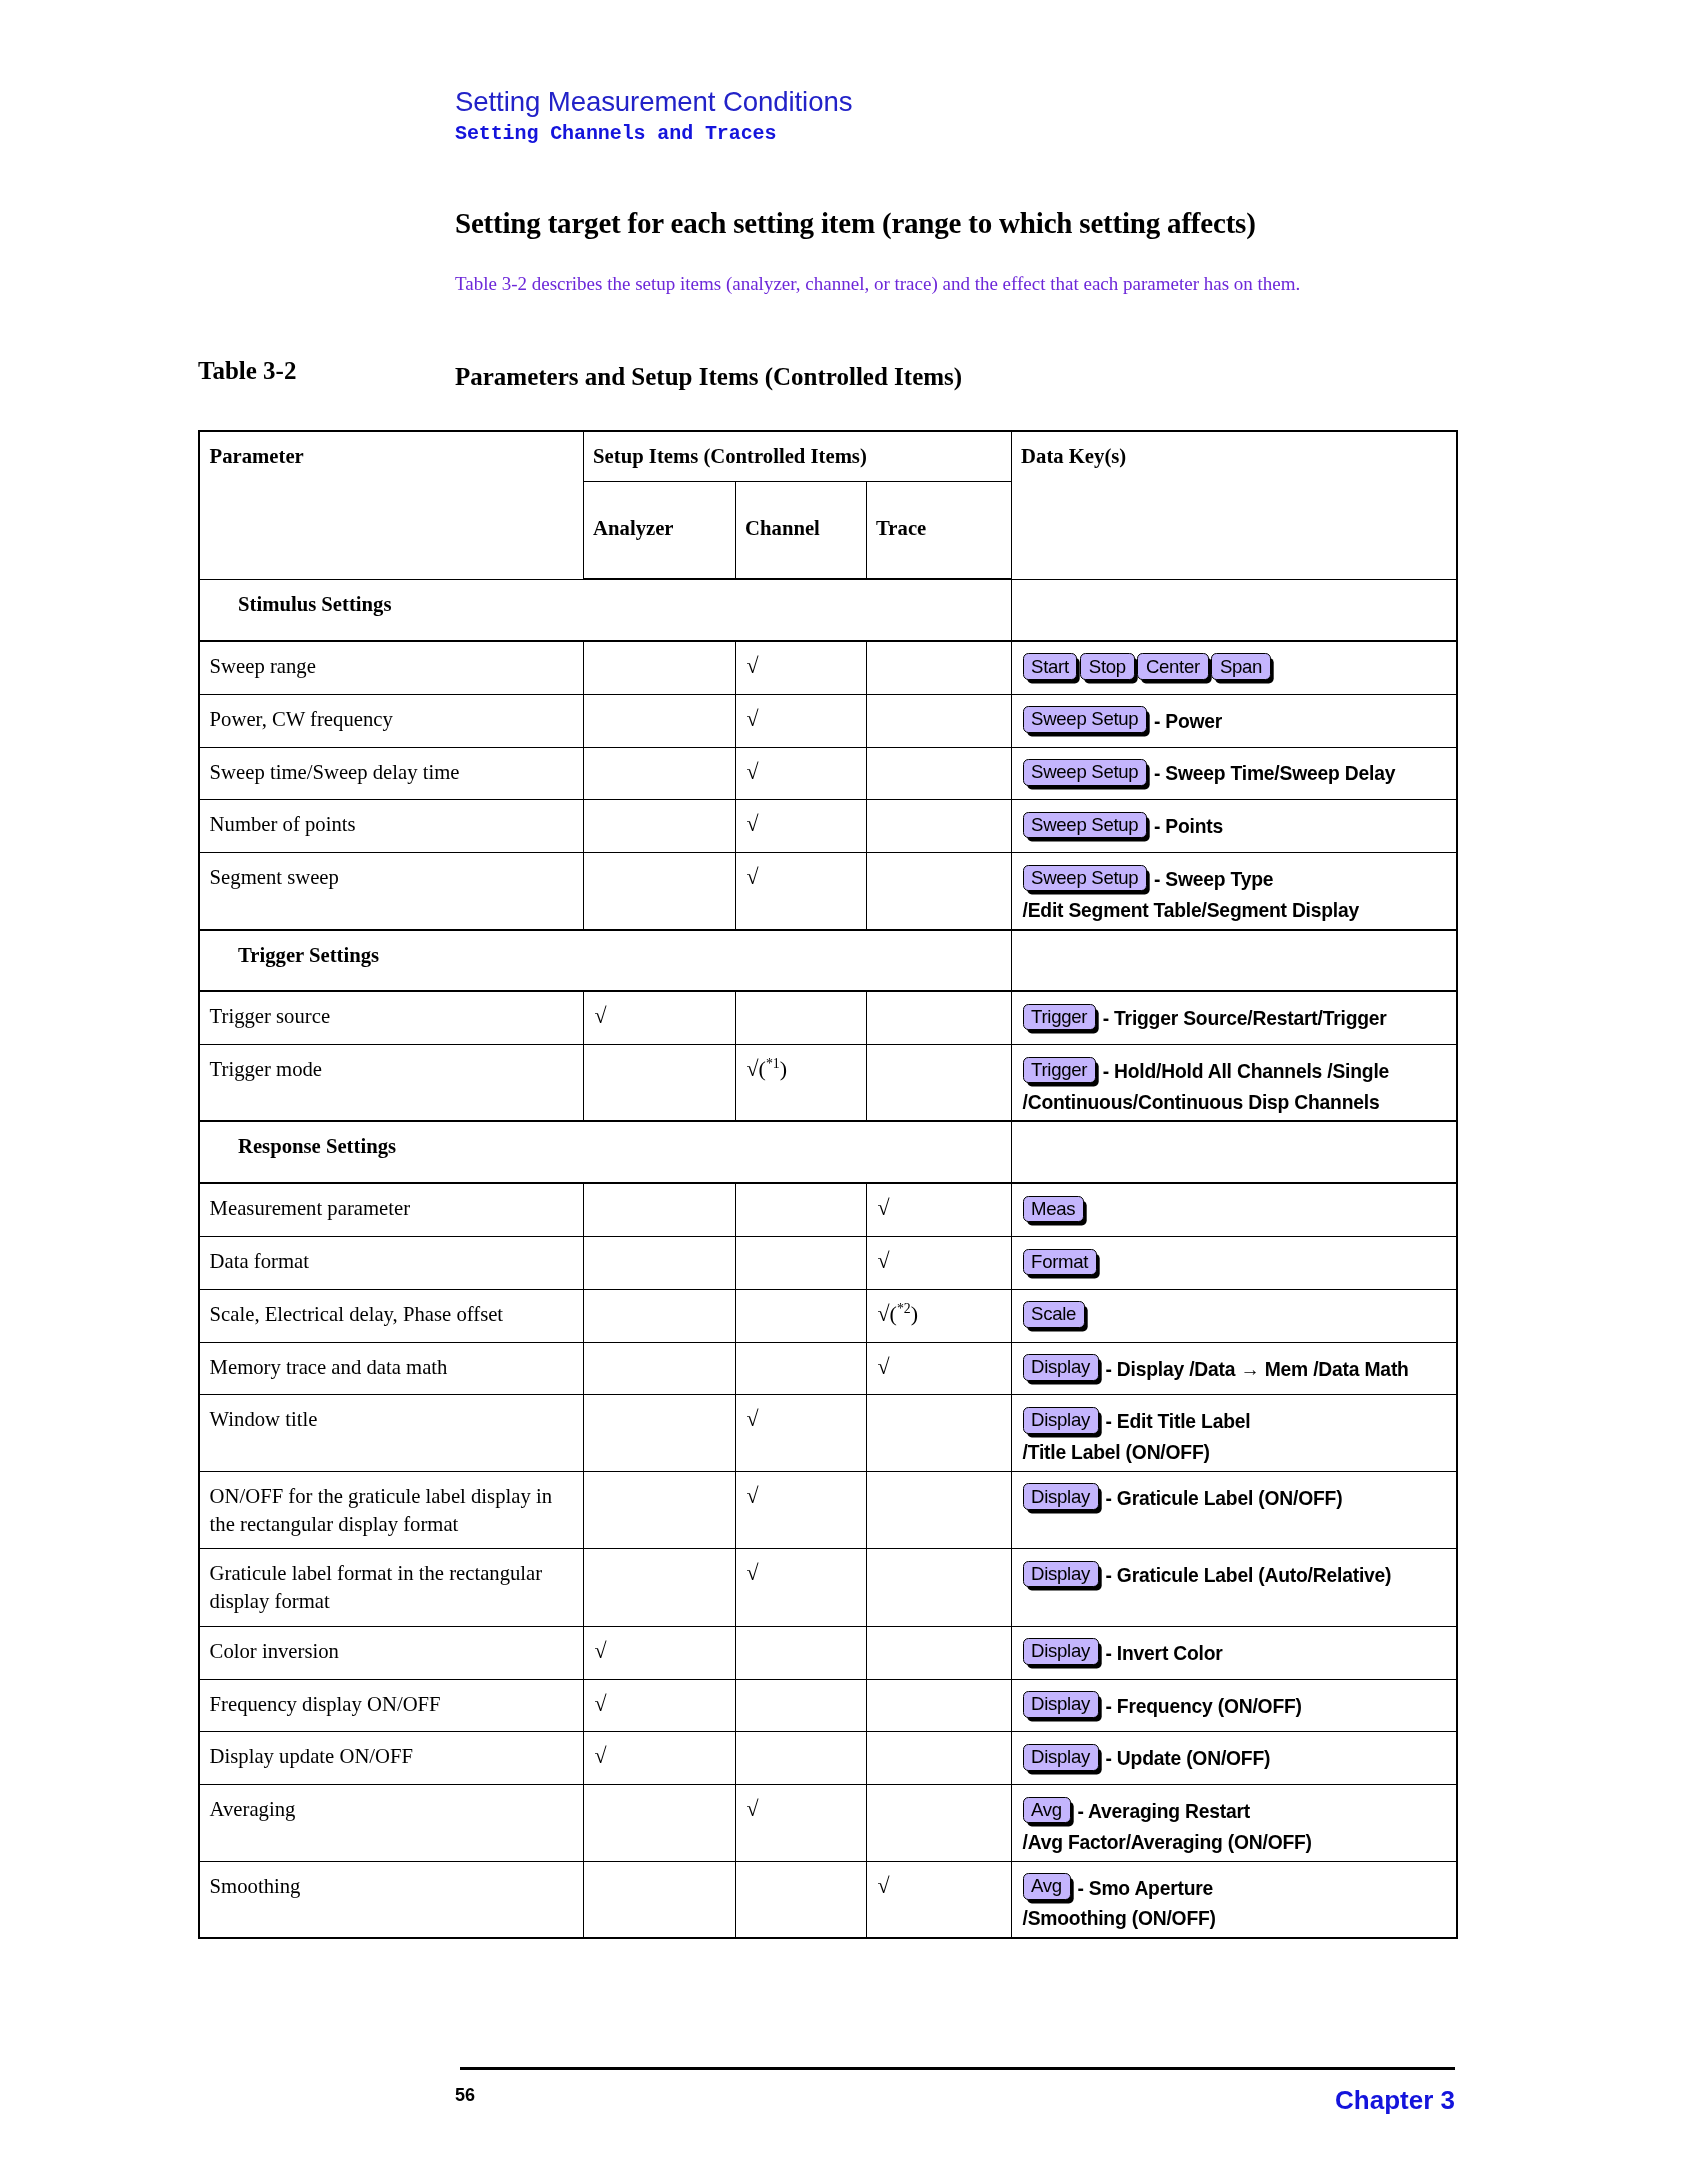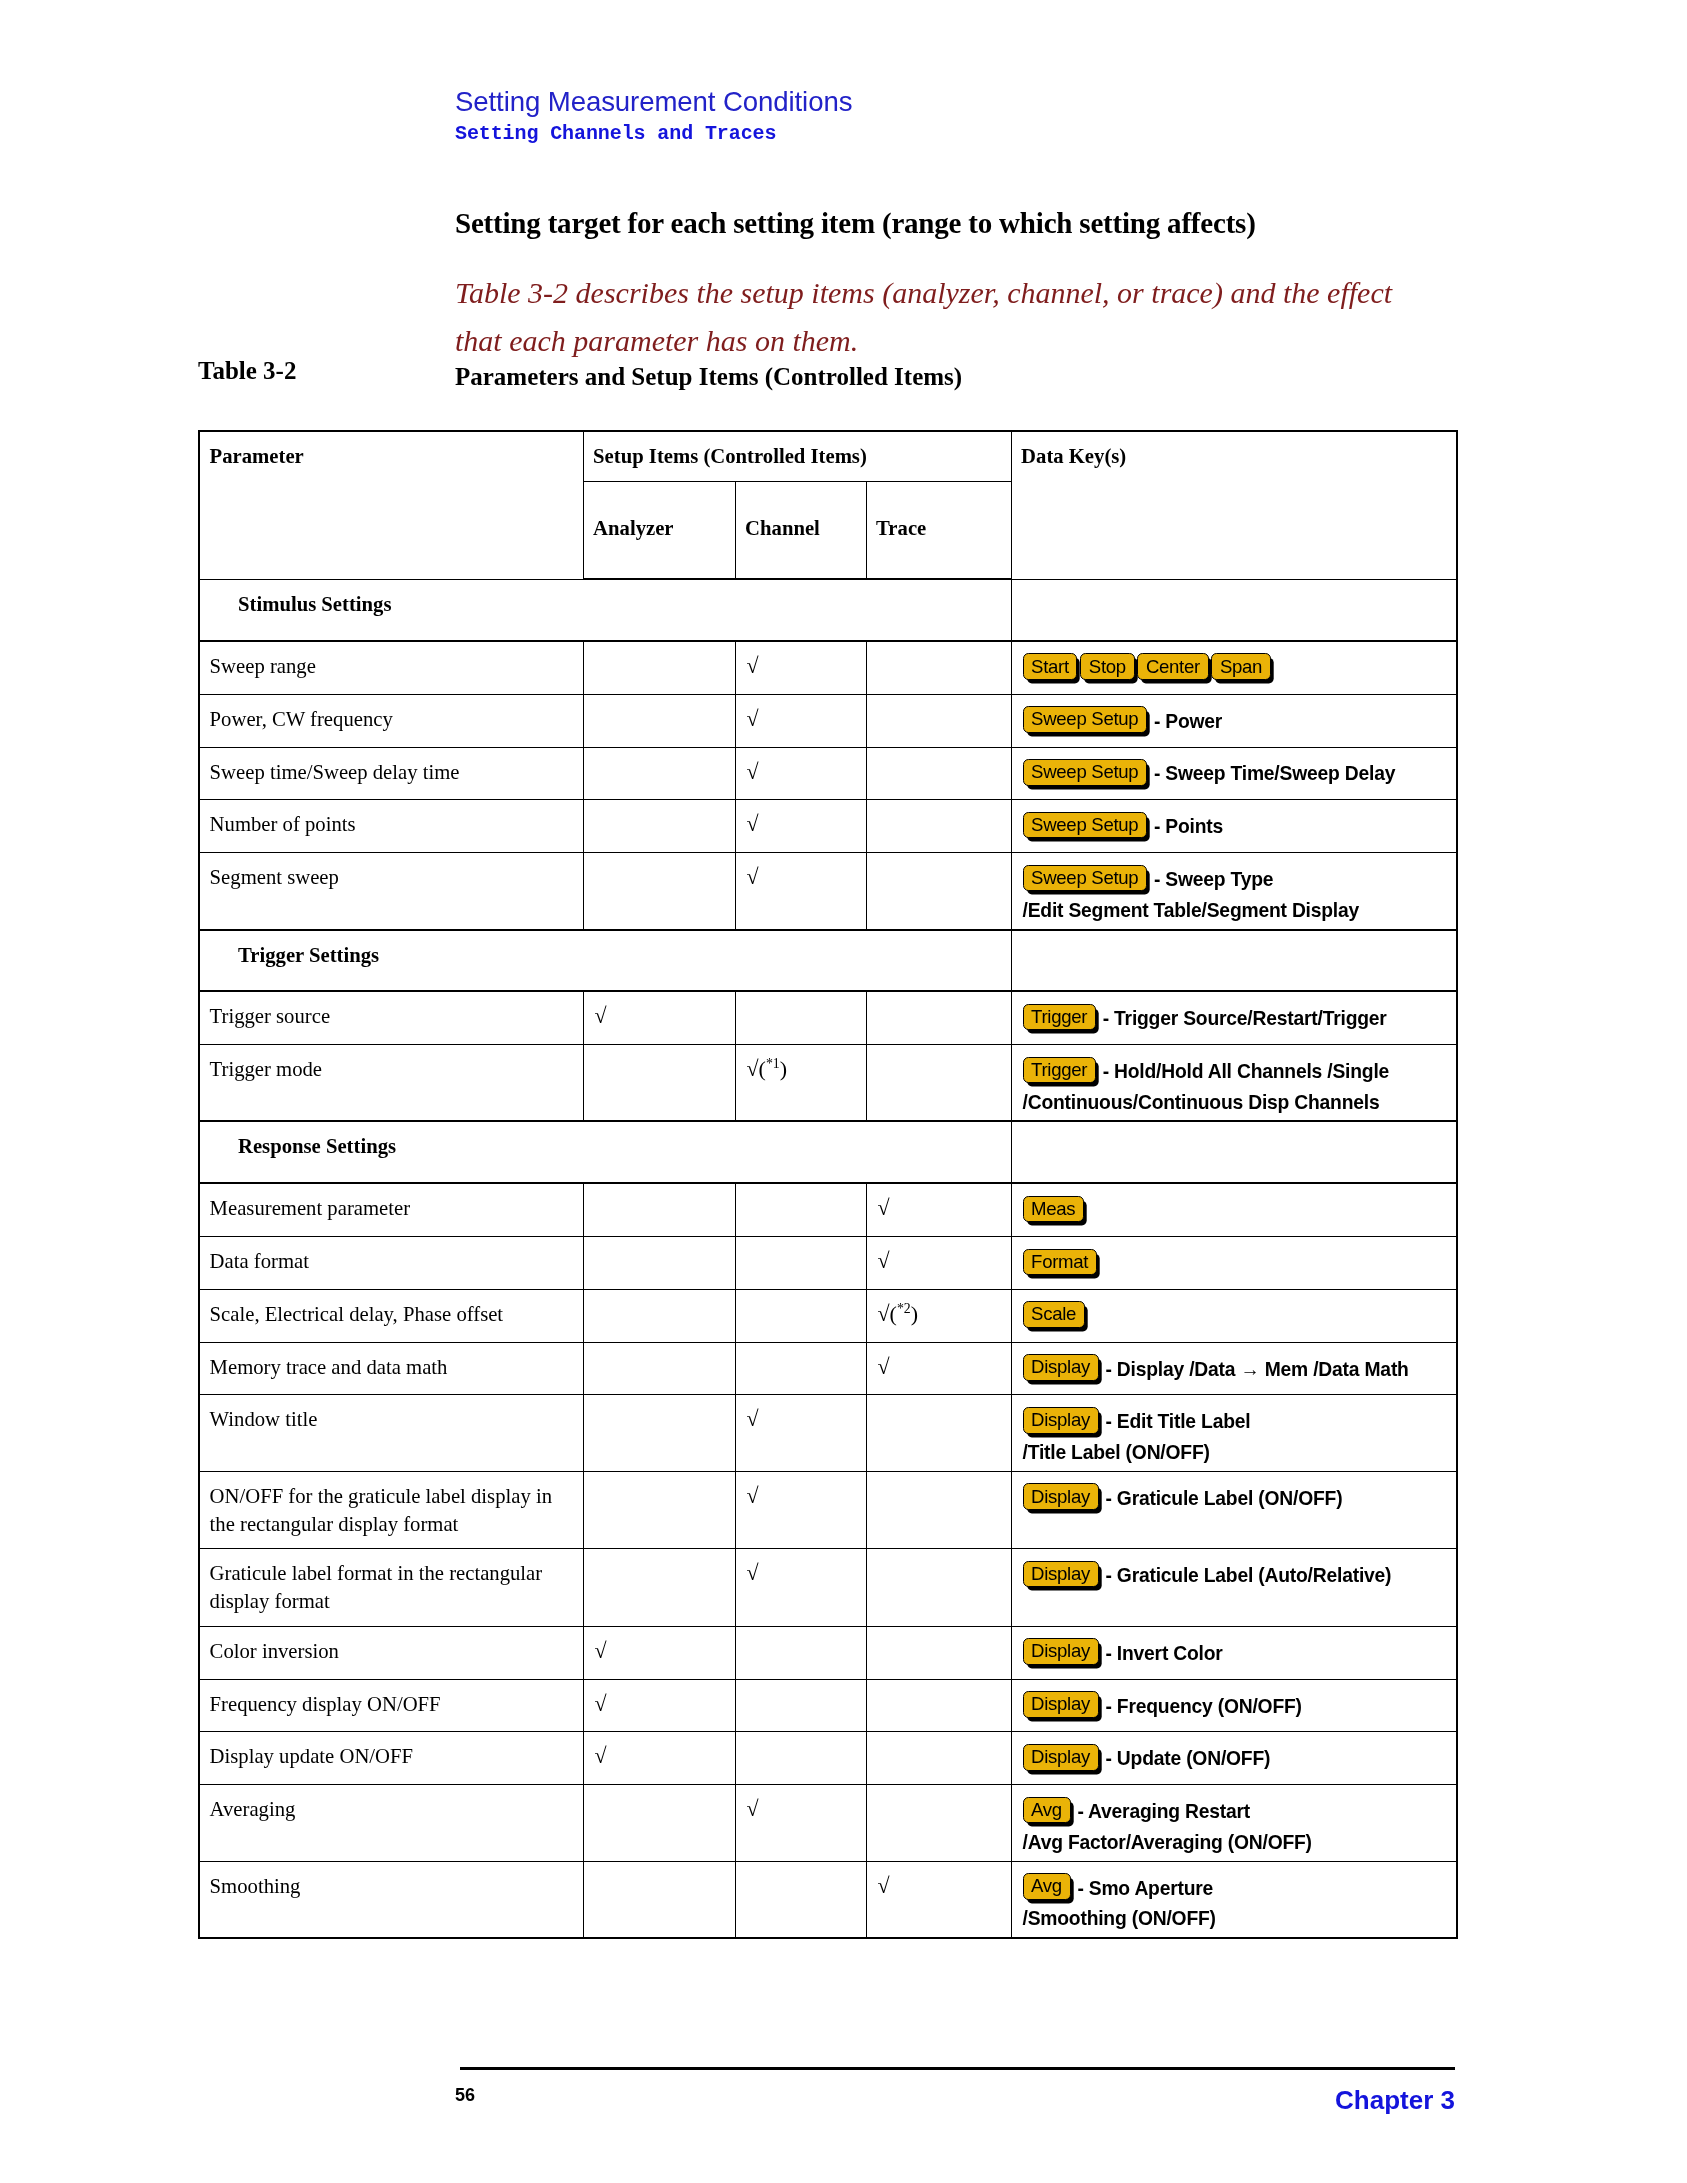--- a/index.html
+++ b/index.html
@@ -50,24 +50,23 @@
     font-size: 29px;
     font-weight: 700;
     color: #000000;
     letter-spacing: -0.2px;
   }
   .intro {
     position: absolute;
     left: 455px;
     top: 269px;
     width: 979px;
-    font-size: 30px;
+    font-size: 19px;
     line-height: 1.6;
-    color: #7f1d1d;
-    font-style: italic;
+    color: #6d28d9;
   }
 
   .tbl-caption-num {
     position: absolute;
     left: 198px;
     top: 357px;
     font-size: 25px;
     font-weight: 700;
     color: #000000;
   }
@@ -141,21 +140,21 @@
     line-height: 1.0;
     margin-bottom: 4.1px;
   }
   .keyline:last-child { margin-bottom: 0; }
 
   .hardkey {
     display: inline-block;
     vertical-align: middle;
     border: 1.4px solid #000000;
     border-radius: 5.5px;
-    background: #eab308;
+    background: #c4b5fd;
     box-shadow: 3.4px 4.1px 0 -0.7px #000000;
     padding: 2.1px 7.6px 2.8px 7.6px;
     margin: 2.1px 2.8px 5.5px 0;
     font-family: "Liberation Sans", "DejaVu Sans", sans-serif;
     font-size: 18.6px;
     font-weight: 400;
     line-height: 1.05;
     color: #000000;
     letter-spacing: -0.3px;
   }

